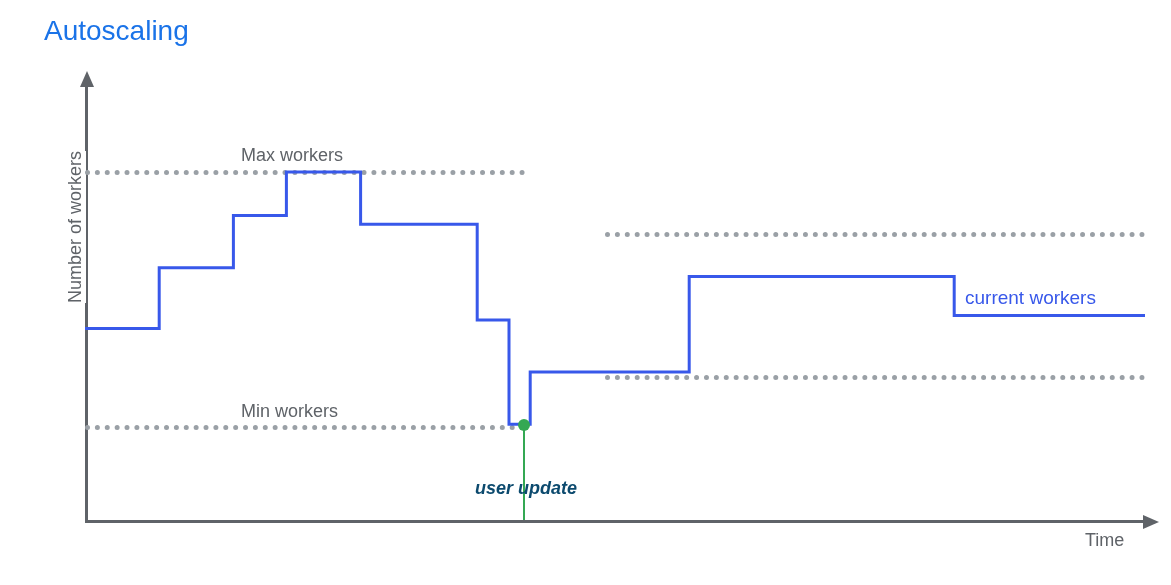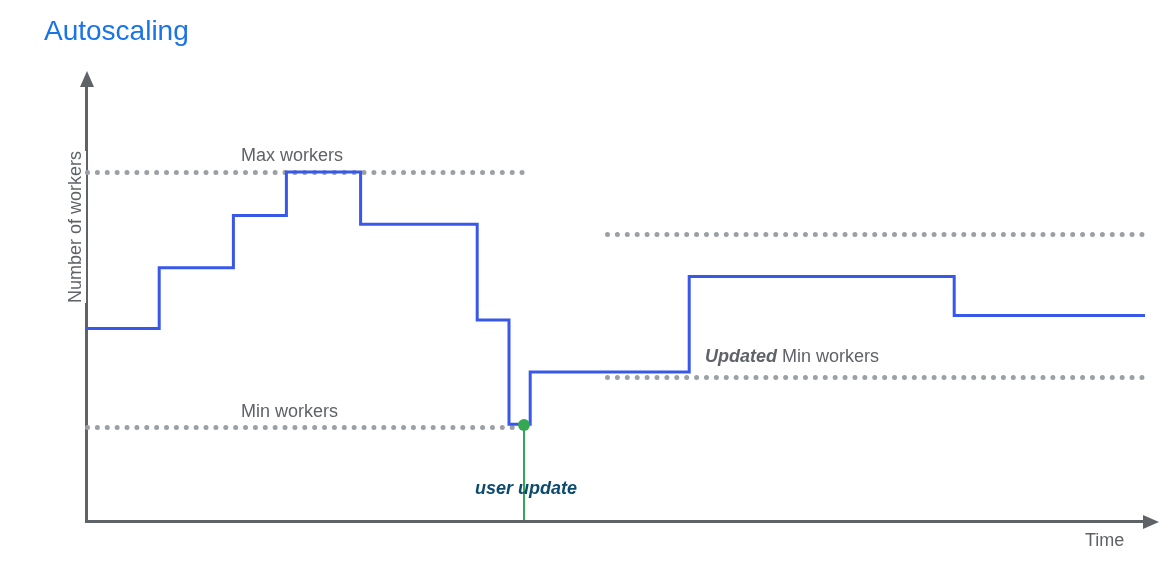--- a/index.html
+++ b/index.html
@@ -124,23 +124,20 @@
   <div class="label" style="left:1000px; top:445px;">Time</div>
 
   <div class="dotted dot-max-left"></div>
   <div class="dotted dot-min-left"></div>
   <div class="dotted dot-max-right"></div>
   <div class="dotted dot-min-right"></div>
 
   <div class="label" style="left:152px; top:60px; padding:0 4px;">Max workers</div>
   <div class="label" style="left:152px; top:316px; padding:0 4px;">Min workers</div>
 
-  <div class="label" style="left:616px; top:261px; padding:0 4px;">
-    <span class="bold-italic">Updated</span><span> Min workers</span>
-  </div>
 
   <svg class="step-svg" width="1060" height="435">
     <polyline fill="none" stroke="#3858ea" stroke-width="3" points="
         0,243.6
         74.2,243.6
         74.2,182.7
         148.4,182.7
         148.4,130.5
         201.4,130.5
         201.4,87
@@ -152,18 +149,19 @@
         424,339.3
         445.2,339.3
         445.2,287.1
         604.2,287.1
         604.2,191.4
         869.2,191.4
         869.2,230.55
         1060,230.55"></polyline>
   </svg>
 
+  <div class="label current-workers-label" style="left:880px; top:202px; background:transparent;">current workers</div>
 
   <div class="update-line"></div>
   <div class="update-dot"></div>
   <div class="label bold-italic" style="left:390px; top:393px; color:#0c4a6e; background:transparent;">user update</div>
 
 </div>
 
 </body></html>

